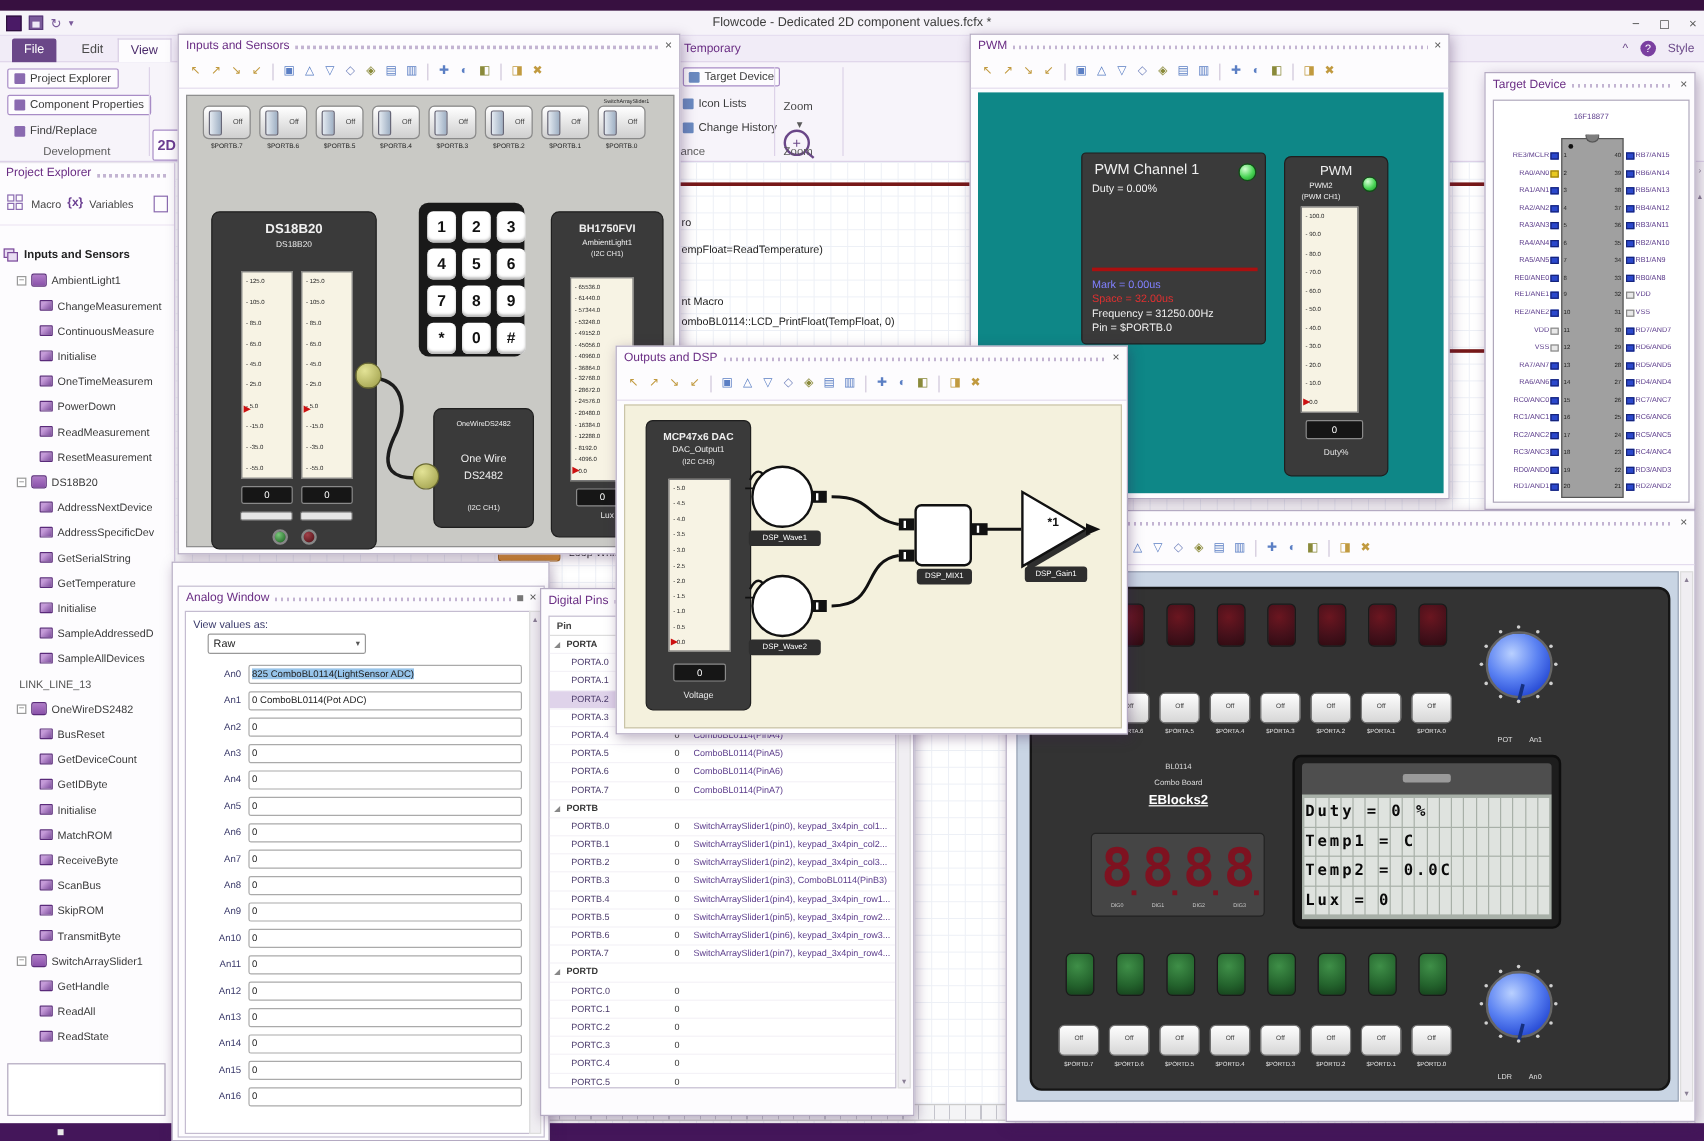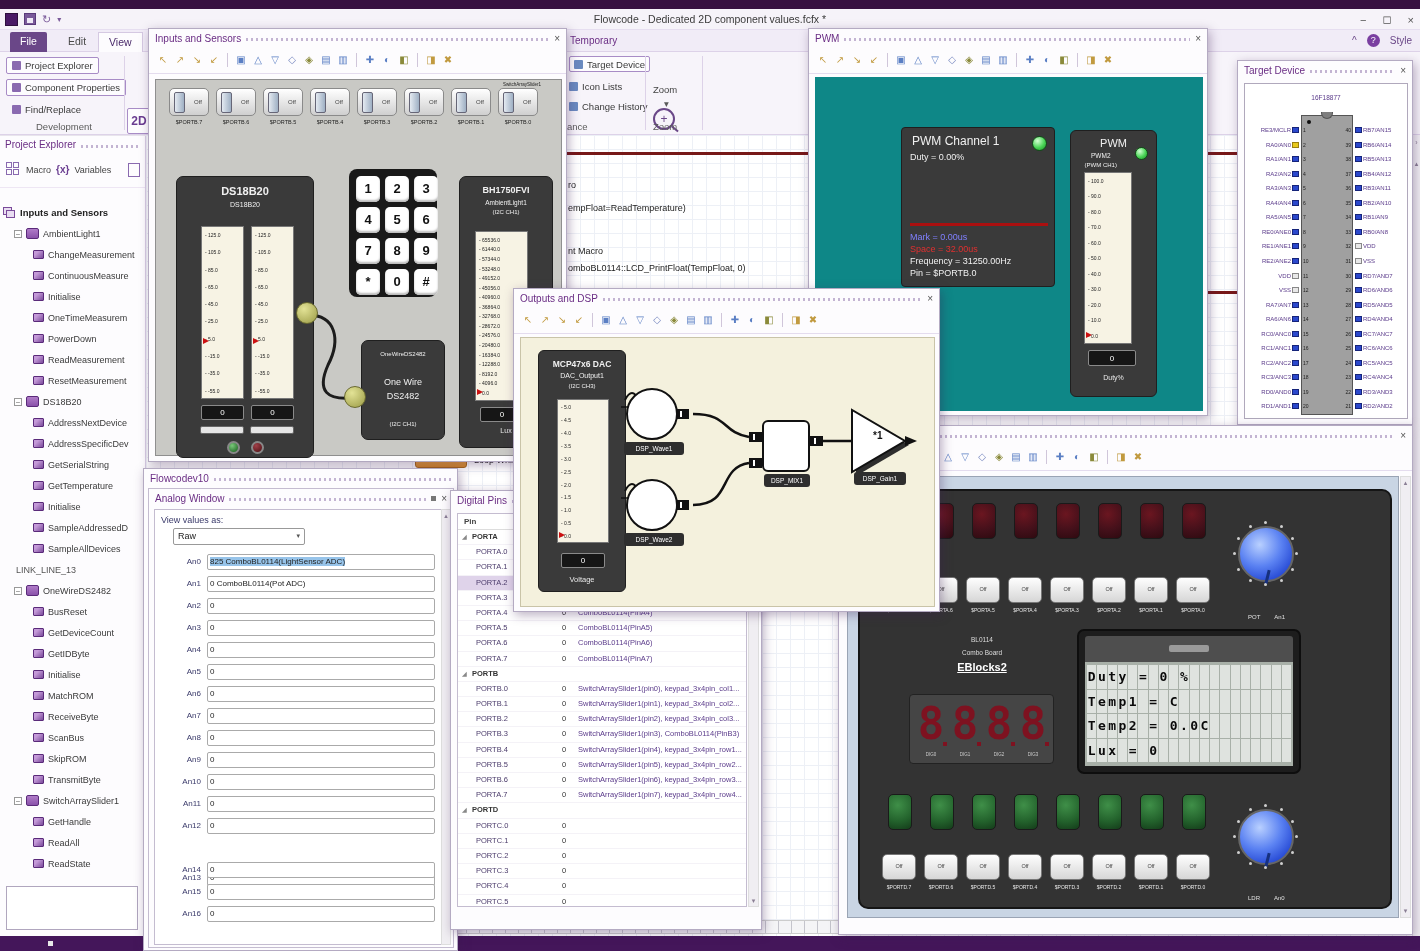--- a/index.html
+++ b/index.html
@@ -1224,24 +1224,20 @@
             <div class="tick" style="top: 94.5%;">- 0.0</div>
             <div class="ptr" style="top: calc(94.5% - 2px);"></div>
           </div>
         <div class="valbox" style="left:20px;top:230px;width:44px;height:15px;line-height:14px;">0</div>
         <div class="dk-lbl" style="left:0;top:250px;width:100%;font-size:7px;">Lux</div>
       </div>
     </div>
   </div>
 
   <div class="fpanel" id="win-flowcode">
-    <div class="ptitle">
-        <span class="t">Flowcodev10</span>
-        <span class="leader"></span>
-      </div>
     <div id="win-analog">
       <div class="ptitle">
           <span class="t">Analog Window</span>
           <span class="leader"></span>
           <span class="pmin"></span>
           <span class="pclose">×</span>
         </div>
       <div class="an-content">
         <div class="an-viewlbl">View values as:</div>
         <div class="an-dd"><span>Raw</span><span class="c">▾</span></div>
@@ -1291,21 +1287,21 @@
               <div class="an-box">0</div>
             </div>
             <div class="an-row" style="top: 286px;">
               <div class="an-lab">An11</div>
               <div class="an-box">0</div>
             </div>
             <div class="an-row" style="top: 308px;">
               <div class="an-lab">An12</div>
               <div class="an-box">0</div>
             </div>
-            <div class="an-row" style="top: 330px; margin-top: 30px;">
+            <div class="an-row" style="top: 330px;">
               <div class="an-lab">An13</div>
               <div class="an-box">0</div>
             </div>
             <div class="an-row" style="top: 352px;">
               <div class="an-lab">An14</div>
               <div class="an-box">0</div>
             </div>
             <div class="an-row" style="top: 374px;">
               <div class="an-lab">An15</div>
               <div class="an-box">0</div>

